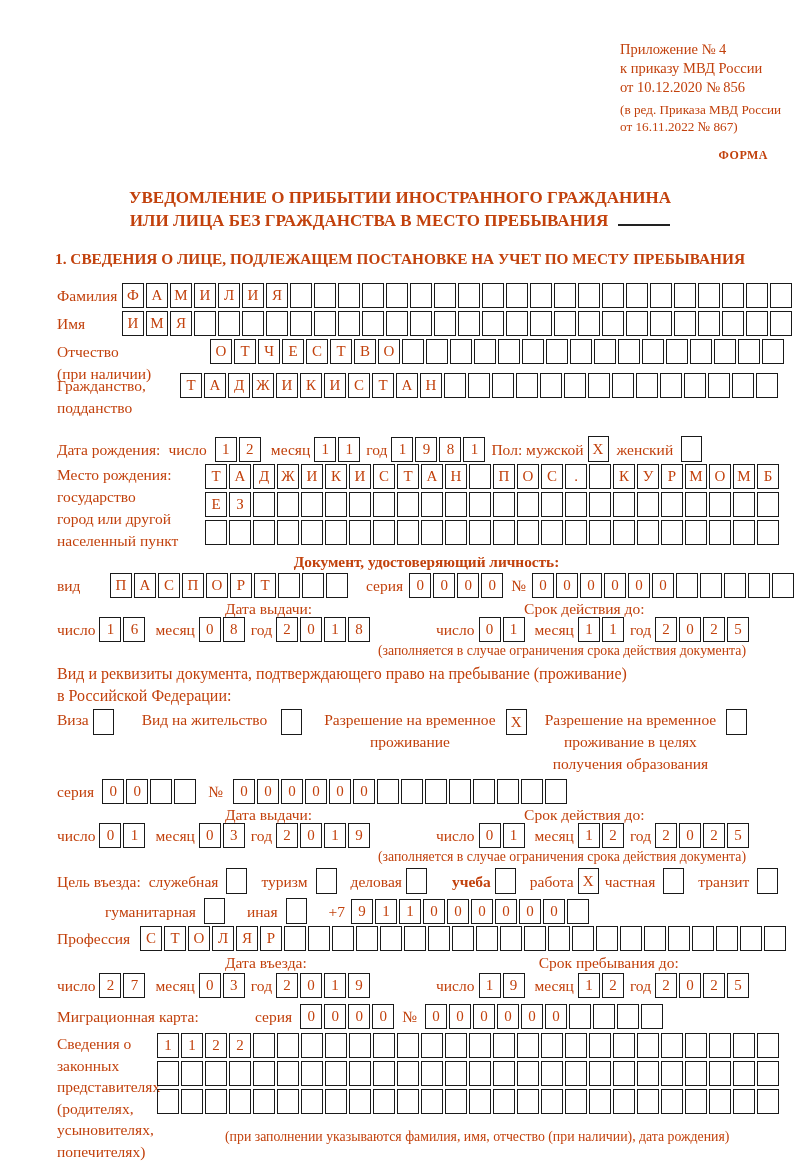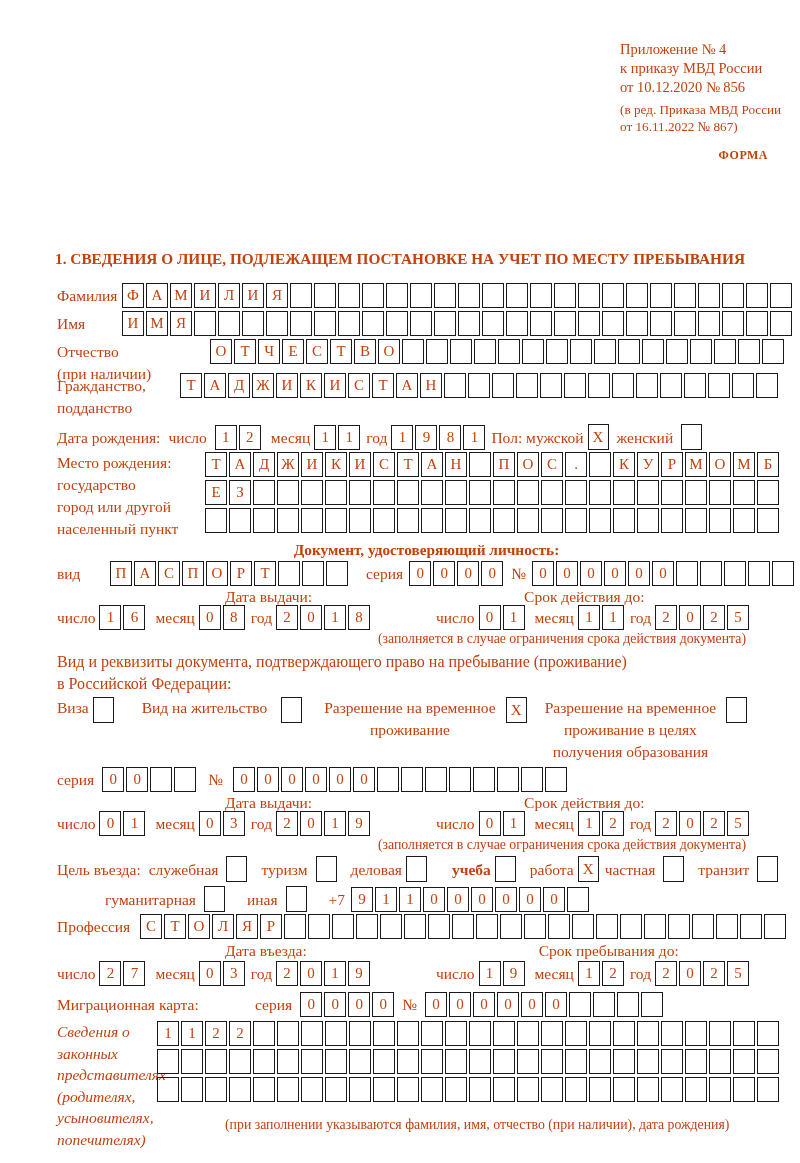--- a/index.html
+++ b/index.html
@@ -36,20 +36,24 @@
     <div>к приказу МВД России</div>
     <div>от 10.12.2020 № 856</div>
     <div class="small">
       <div>(в ред. Приказа МВД России</div>
       <div>от 16.11.2022 № 867)</div>
     </div>
   </div>
 
   <div class="forma">ФОРМА</div>
 
+  <div class="title">
+    <div>УВЕДОМЛЕНИЕ О ПРИБЫТИИ ИНОСТРАННОГО ГРАЖДАНИНА</div>
+    <div><span>ИЛИ ЛИЦА БЕЗ ГРАЖДАНСТВА В МЕСТО ПРЕБЫВАНИЯ</span><span class="blank"></span></div>
+  </div>
 
   <div class="sec1">1. СВЕДЕНИЯ О ЛИЦЕ, ПОДЛЕЖАЩЕМ ПОСТАНОВКЕ НА УЧЕТ ПО МЕСТУ ПРЕБЫВАНИЯ</div>
 
   <div class="bodyc">
 
     <div class="row" style="margin-top:5px;margin-bottom:3px;">
       <div class="lbl" style="width:65px;">Фамилия</div>
       <div class="cellrow">
           <div class="cell">Ф</div>
           <div class="cell">А</div>
@@ -176,21 +180,21 @@
           <div class="cell"></div>
           <div class="cell"></div>
           <div class="cell"></div>
           <div class="cell"></div>
           <div class="cell"></div>
           <div class="cell"></div>
           <div class="cell"></div>
         </div>
     </div>
 
-    <div class="row" style="margin-top:7px;align-items:center;">
+    <div class="row" style="margin-top:19px;align-items:center;">
       <span class="lbl mr8">Дата рождения:</span>
       <span class="lbl mr8">число</span>
       <div class="cellrow">
           <div class="cell">1</div>
           <div class="cell">2</div>
         </div>
       <span class="lbl mr4 ml8">месяц</span>
       <div class="cellrow">
           <div class="cell">1</div>
           <div class="cell">1</div>
@@ -605,21 +609,21 @@
           <div class="cell">0</div>
           <div class="cell">0</div>
           <div class="cell"></div>
           <div class="cell"></div>
           <div class="cell"></div>
           <div class="cell"></div>
         </div>
     </div>
 
     <div class="row" style="margin-top:4px;">
-      <div style="width:100px;font-size:15.5px;line-height:21.5px;font-style:italic;">
+      <div style="width:100px;font-size:15.5px;line-height:21.5px;">
         <div>Сведения о</div>
         <div>законных</div>
         <div>представителях</div>
         <div>(родителях,</div>
         <div>усыновителях,</div>
         <div>попечителях)</div>
       </div>
       <div>
         <div class="cellrow" style="margin-bottom:3px;">
             <div class="cell">1</div>

